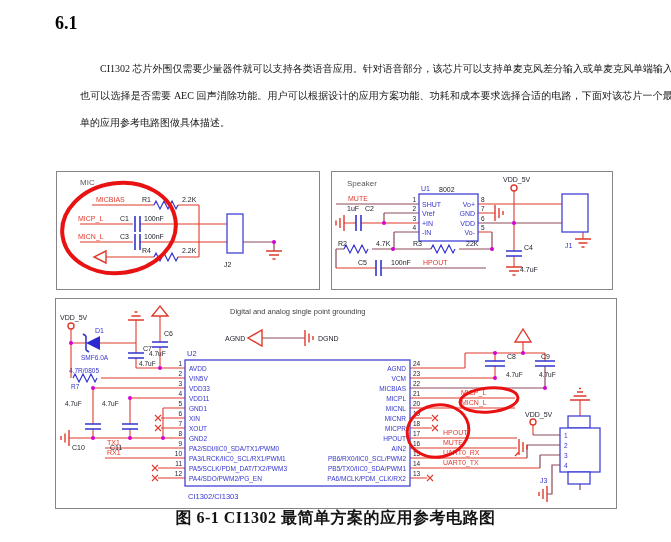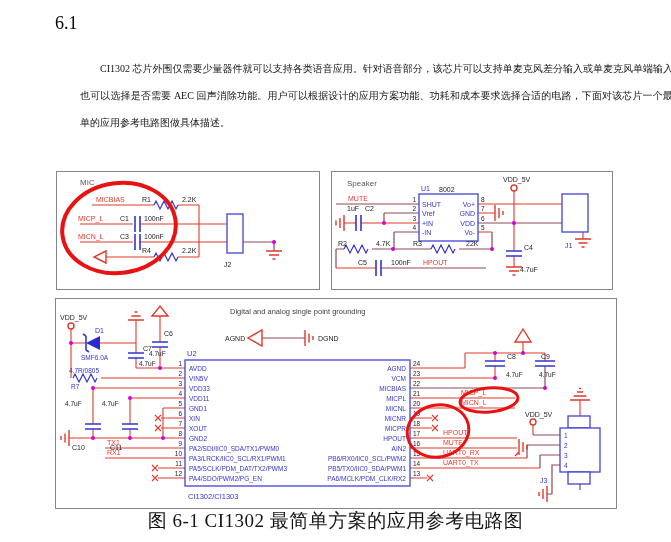--- a/index.html
+++ b/index.html
@@ -1,23 +1,23 @@
 <!DOCTYPE html>
 <html><head>
 <meta charset="utf-8">
 <style>
   html,body{margin:0;padding:0;background:#ffffff;}
   .page{position:relative;width:671px;height:542px;background:#fff;overflow:hidden;
         font-family:"Liberation Serif","DejaVu Serif",serif;color:#111;}
   .heading{position:absolute;left:55px;top:13px;display:flex;gap:30px;
-           font-size:18px;font-weight:normal;color:#000;}
+           font-size:18px;font-weight:bold;color:#000;}
   .body-text{position:absolute;left:32px;top:55px;width:603px;font-size:10px;
              line-height:27px;text-align:justify;text-indent:2em;color:#141414;margin-left:48px;}
   .caption{position:absolute;left:0;top:508px;width:100%;text-align:center;
-           font-size:19px;color:#141414;letter-spacing:.5px;}
+           font-size:16px;color:#141414;letter-spacing:.5px;font-weight:bold;}
   svg{position:absolute;}
   svg text{font-family:"Liberation Sans","DejaVu Sans",sans-serif;}
   .frame{fill:#ffffff;stroke:#868686;stroke-width:1;}
   .wr{stroke:#e03a2c;stroke-width:1.1;fill:none;}          
   .wm{stroke:#8d4a58;stroke-width:1.2;fill:none;}          
   .cb{stroke:#3535cf;stroke-width:1.6;fill:none;}          
   .res{stroke:#3535cf;stroke-width:1.2;fill:none;}         
   .box{stroke:#4343d6;stroke-width:1.3;fill:#ffffff;}      
   .gnd{stroke:#e03a2c;stroke-width:1.4;fill:none;}         
   .ann{stroke:#e81212;fill:none;}                          

